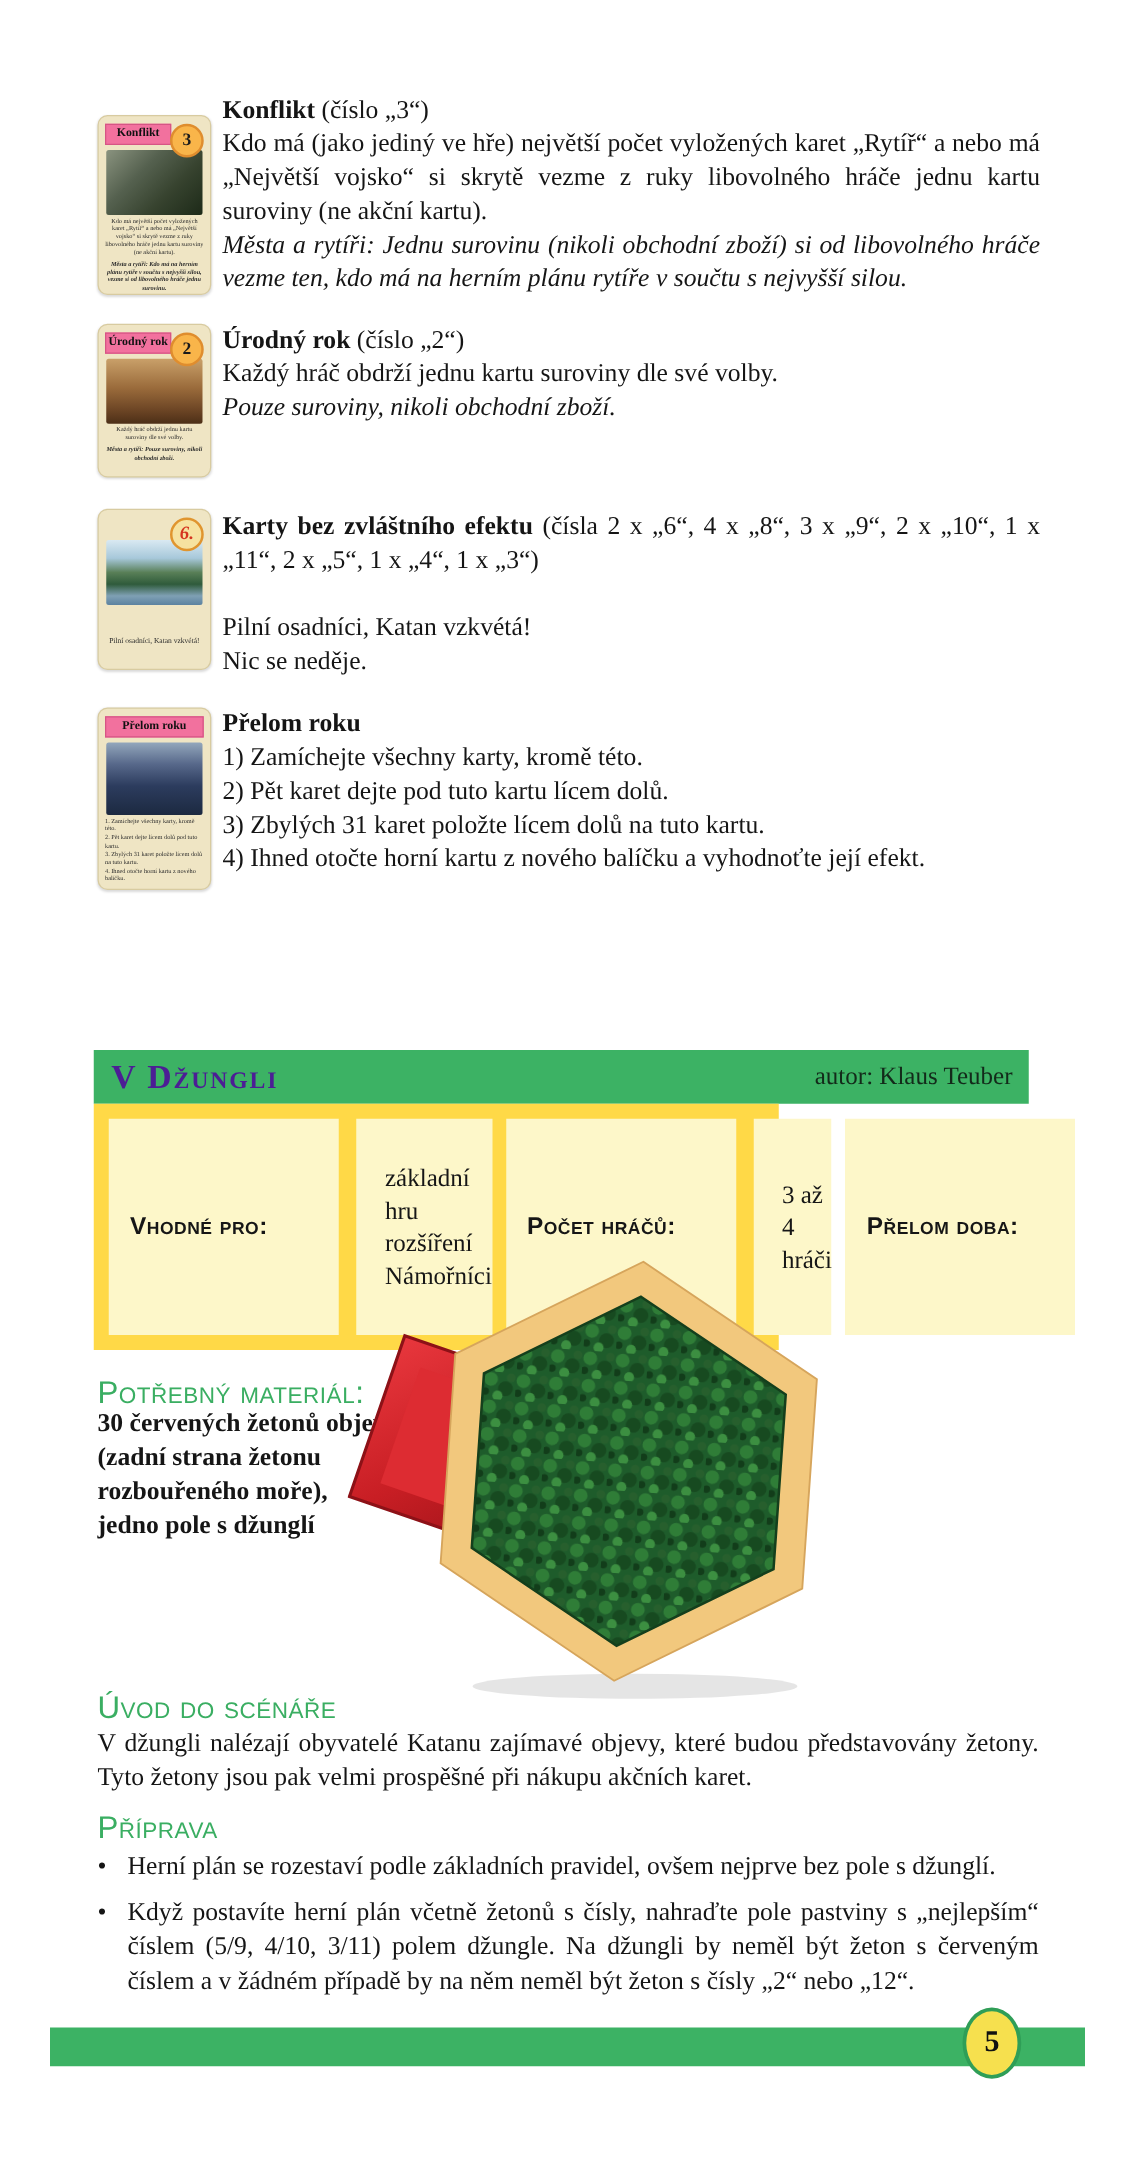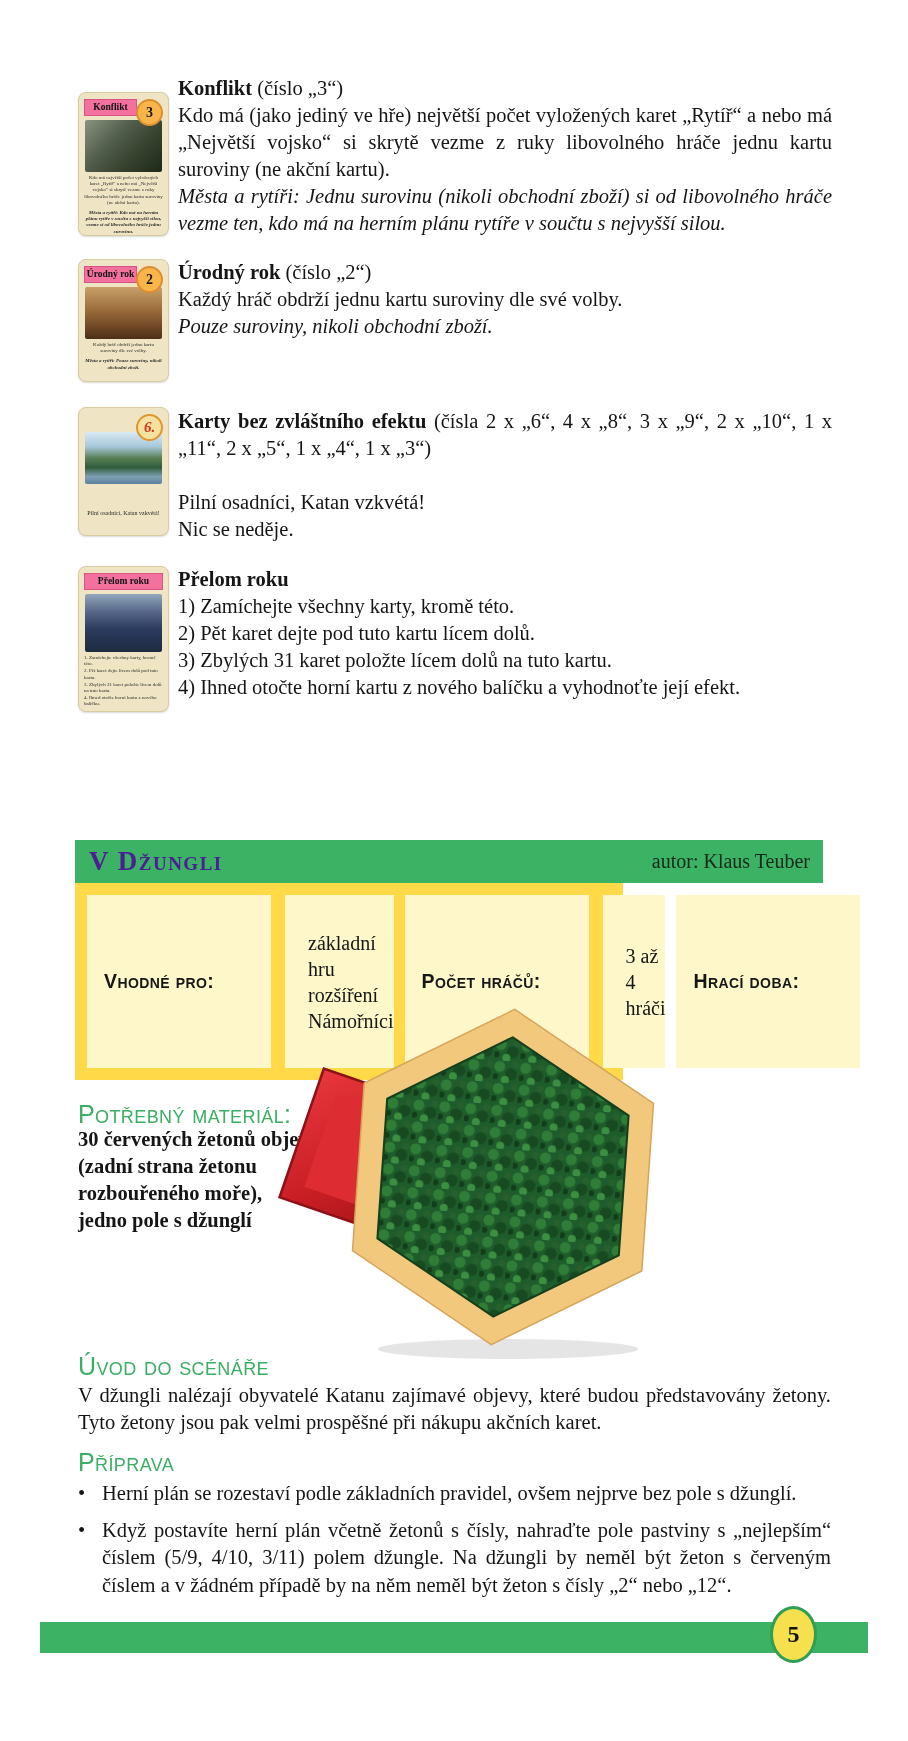--- a/index.html
+++ b/index.html
@@ -161,21 +161,21 @@
       <div class="info-value">
         <div>základní hru</div>
         <div>rozšíření Námořníci</div>
       </div>
     </div>
     <div class="info-row">
       <div class="info-label">Počet hráčů:</div>
       <div class="info-value">3 až 4 hráči</div>
     </div>
     <div class="info-row">
-      <div class="info-label">Hrací doba:</div>
+      <div class="info-label">Přelom doba:</div>
       <div class="info-value">cca 60 minut (základní hra)</div>
     </div>
   </div>
 
   <div class="g-head" style="left:78px;top:1100px;">Potřebný materiál:</div>
   <div class="material-lines">
     <div>30 červených žetonů objevů</div>
     <div>(zadní strana žetonu</div>
     <div>rozbouřeného moře),</div>
     <div>jedno pole s džunglí</div>

